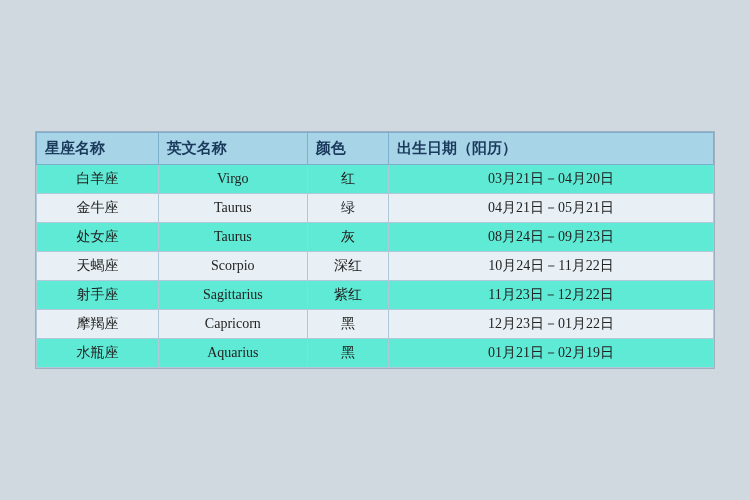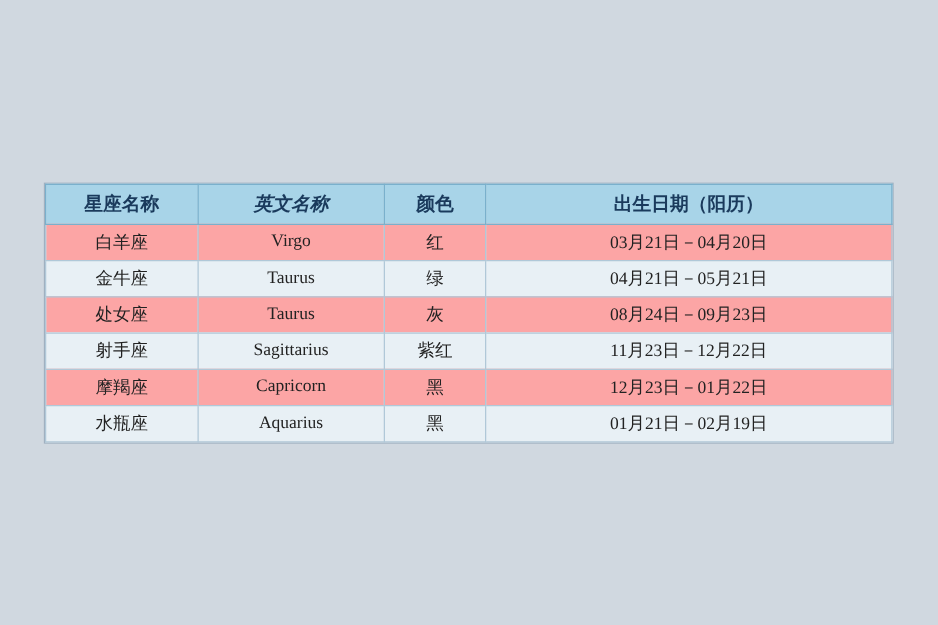--- a/index.html
+++ b/index.html
@@ -27,44 +27,44 @@
 
     table {
       width: 100%;
       border-collapse: collapse;
     }
 
     thead tr th {
       background-color: #a8d4e8;
       border: 1px solid #7ab0cc;
       padding: 6px 8px;
-      text-align: center;
+      text-align: left;
       font-weight: bold;
       color: #1a3a5c;
       font-size: 15px;
     }
 
     tbody tr {
-      background-color: #fca5a5;
+      background-color: #5eead4;
     }
 
     tbody tr:nth-child(even) {
       background-color: #e8f0f5;
     }
 
     tbody tr td {
       border: 1px solid #b0c8d8;
       padding: 5px 8px;
       text-align: center;
       color: #222;
       font-size: 14px;
     }
 
     .col-cn { width: 18%; }
-    .col-en { width: 22%; font-style: italic; }
+    .col-en { width: 22%; }
     .col-color { width: 12%; }
     .col-date { width: 48%; }
   </style>
 </head>
 <body>
 
 <div class="container">
   <table>
     <thead>
       <tr>
@@ -87,20 +87,26 @@
           <td>绿</td>
           <td>04月21日－05月21日</td>
         </tr>
         <tr>
           <td>处女座</td>
           <td>Taurus</td>
           <td>灰</td>
           <td>08月24日－09月23日</td>
         </tr>
         <tr>
+          <td>天蝎座</td>
+          <td>Scorpio</td>
+          <td>深红</td>
+          <td>10月24日－11月22日</td>
+        </tr>
+        <tr>
           <td>射手座</td>
           <td>Sagittarius</td>
           <td>紫红</td>
           <td>11月23日－12月22日</td>
         </tr>
         <tr>
           <td>摩羯座</td>
           <td>Capricorn</td>
           <td>黑</td>
           <td>12月23日－01月22日</td>

